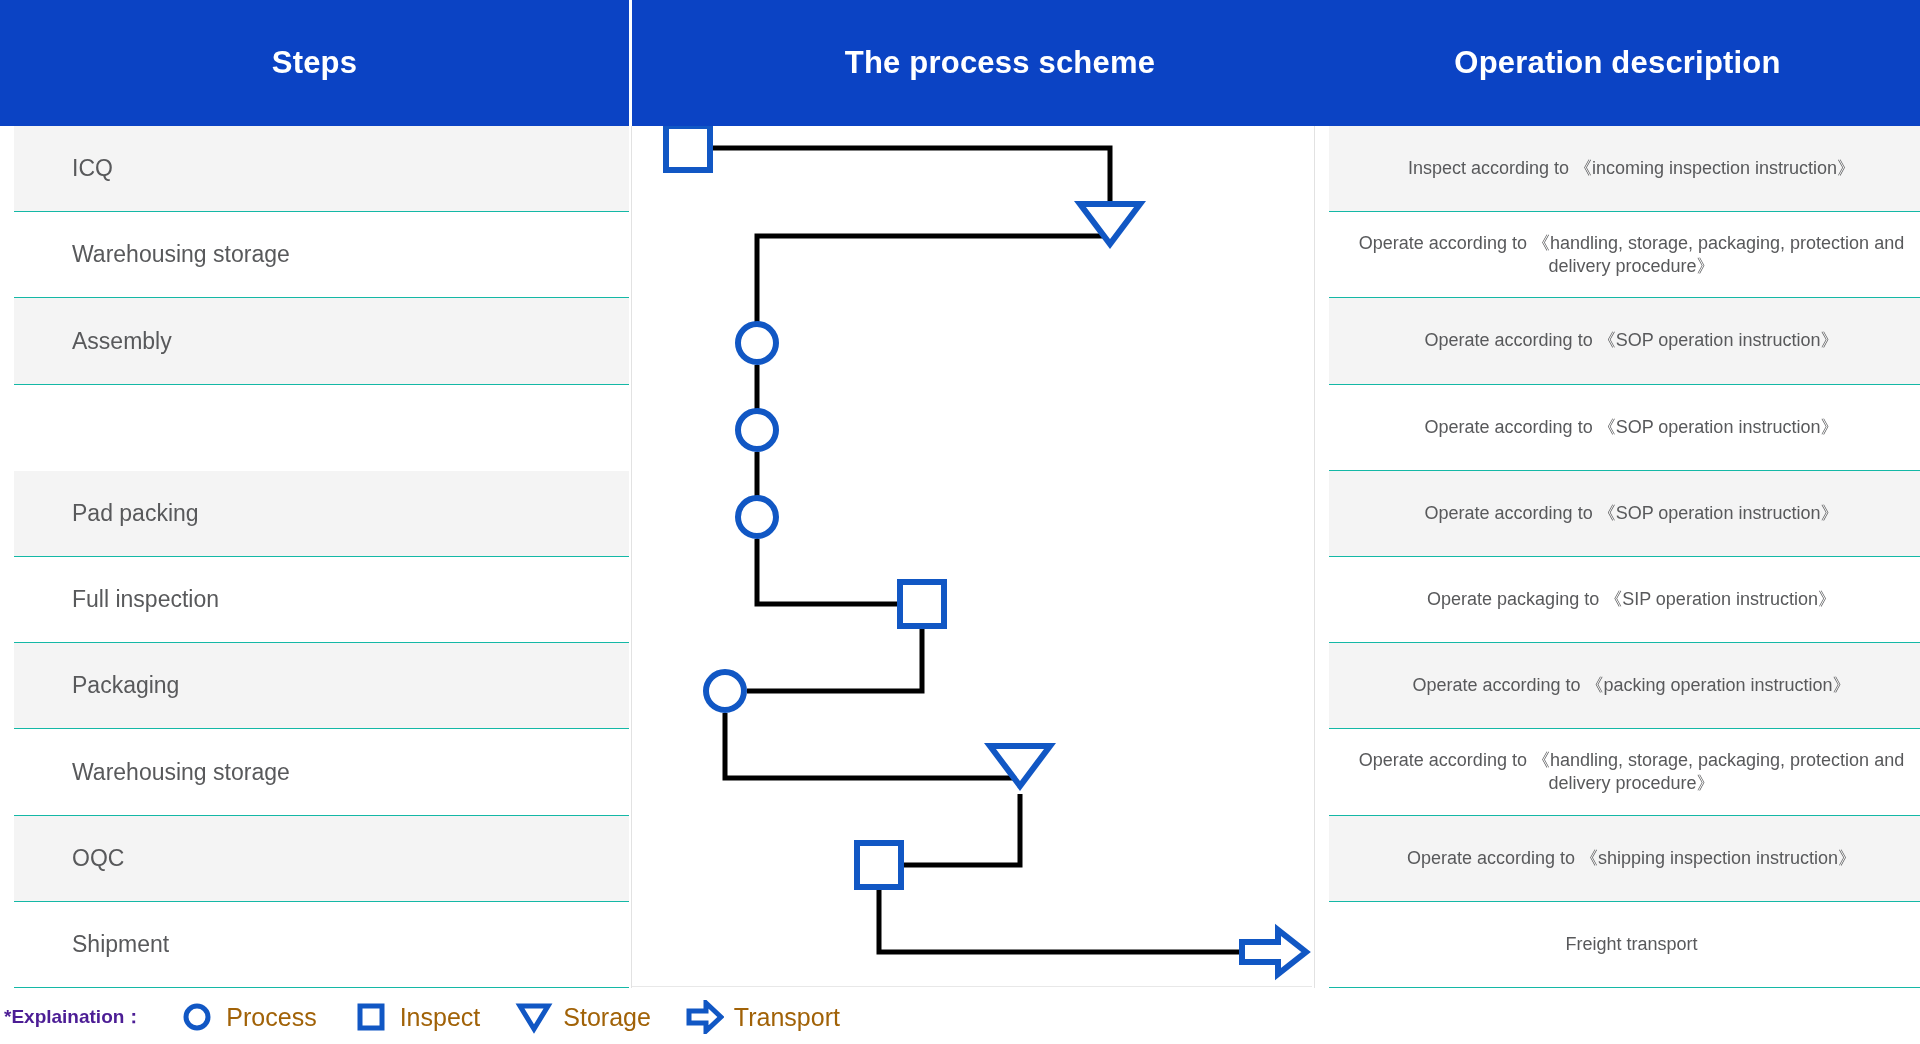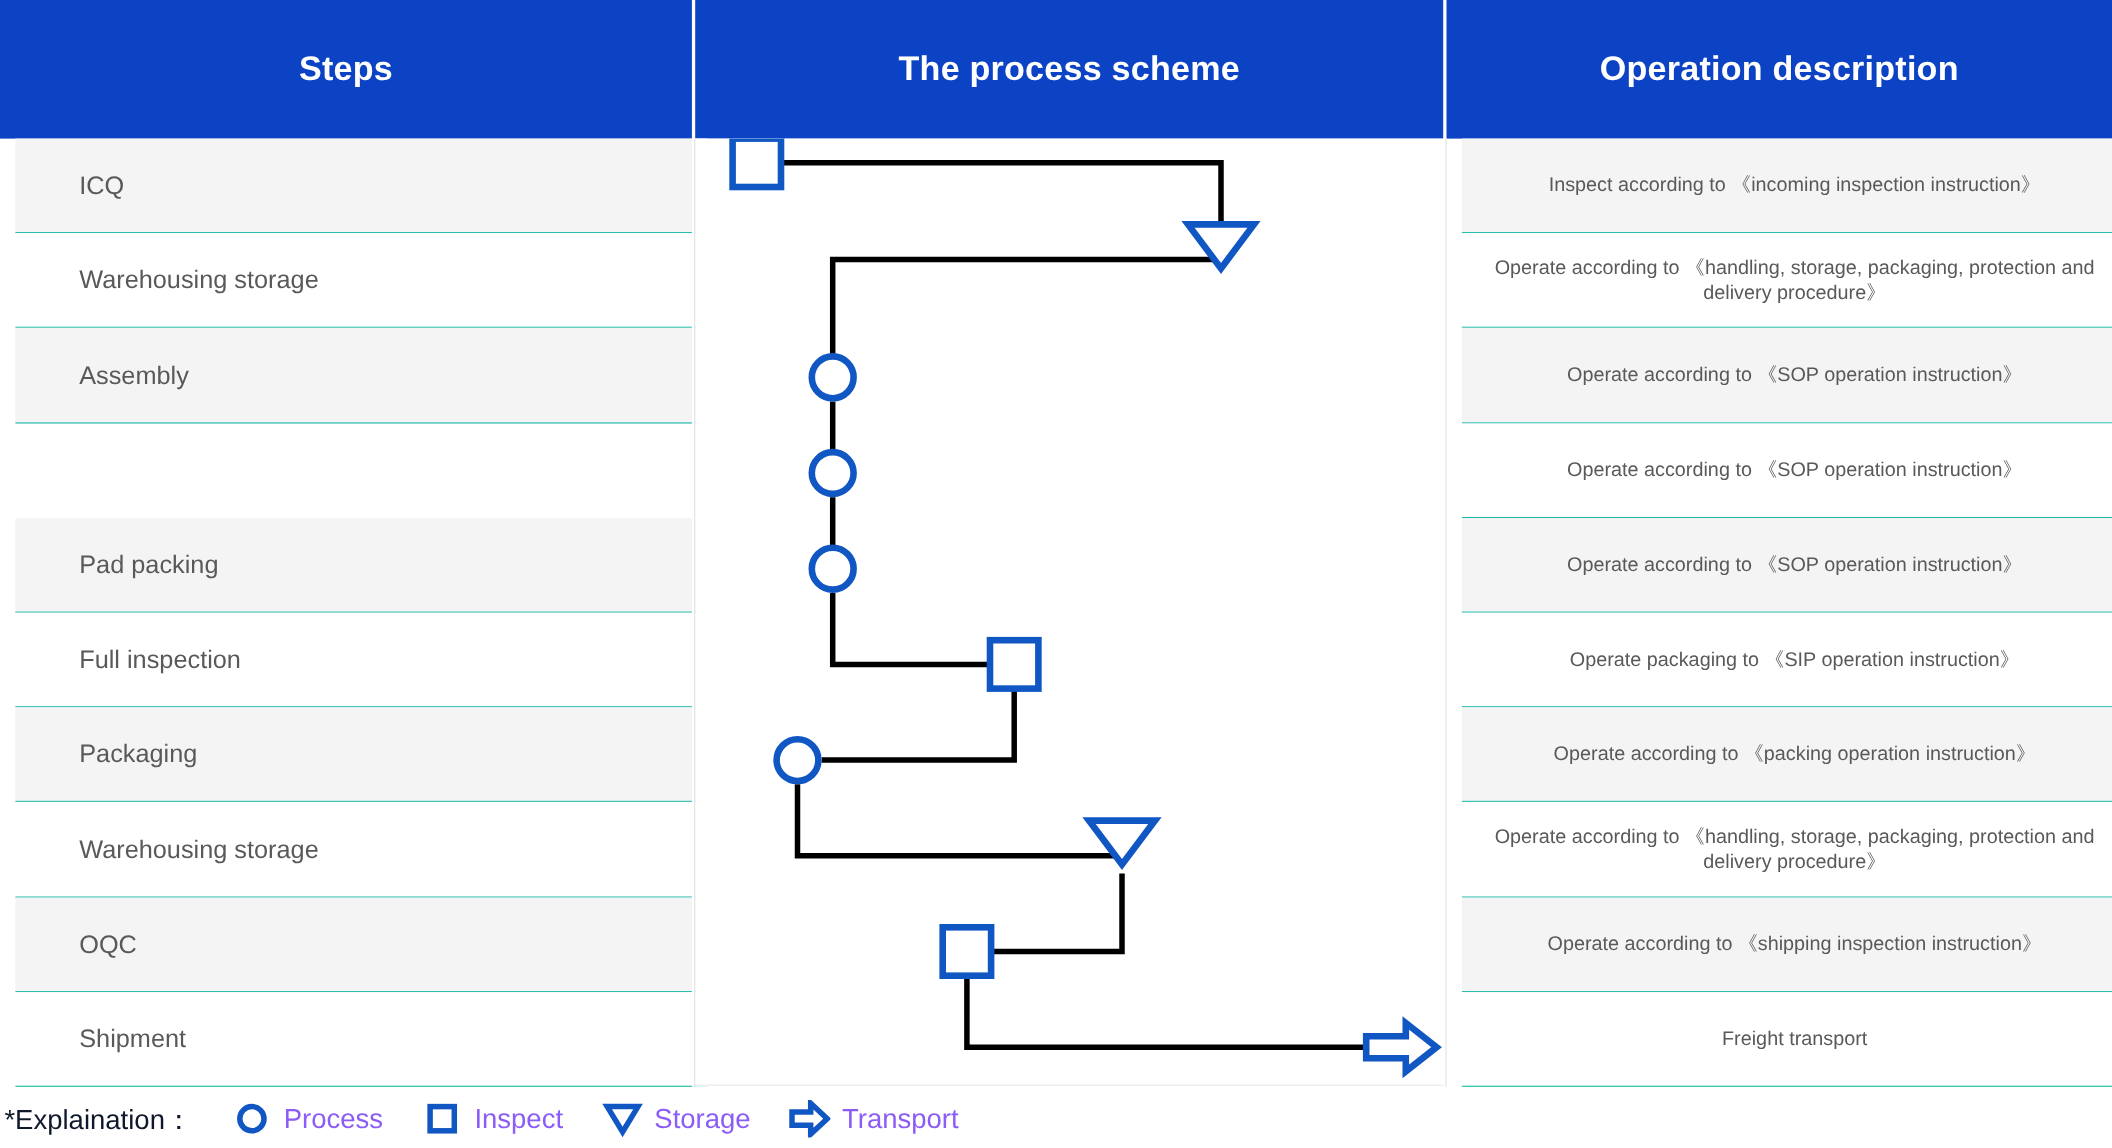--- a/index.html
+++ b/index.html
@@ -36,21 +36,21 @@
     background: #0b43c4;
     display: flex;
     align-items: center;
     justify-content: center;
     color: #ffffff;
     font-size: 31px;
     font-weight: bold;
     letter-spacing: 0.2px;
   }
   .hcell.c1 { left: 0;     width: 629px; }
-  .hcell.c2 { left: 632px; width: 680px; }
+  .hcell.c2 { left: 632px; width: 680px; padding-left: 28px; }
   .hcell.c3 { left: 1315px; width: 605px; }
 
   
   .body-area {
     position: absolute;
     left: 0;
     top: 126px;
     width: 1920px;
     height: 862px;
   }
@@ -134,42 +134,42 @@
   .legend {
     position: absolute;
     left: 0;
     top: 990px;
     width: 1920px;
     height: 54px;
     display: flex;
     align-items: center;
   }
   .legend-title {
-    color: #0f172a;
-    font-size: 25px;
-    font-weight: normal;
+    color: #4c1d95;
+    font-size: 19px;
+    font-weight: bold;
     margin-left: 4px;
     white-space: nowrap;
   }
   .legend-item {
     display: flex;
     align-items: center;
     margin-left: 34px;
   }
   .legend-item .lg-icon {
     display: inline-flex;
     align-items: center;
     justify-content: center;
     width: 40px;
     height: 34px;
     flex: 0 0 auto;
   }
   .legend-item .lg-label {
     font-size: 25px;
-    color: #8b5cf6;
+    color: #a16207;
     margin-left: 9px;
     white-space: nowrap;
   }
 </style>
 </head>
 <body>
 
 <div id="page">
 
   <div class="header-row">

